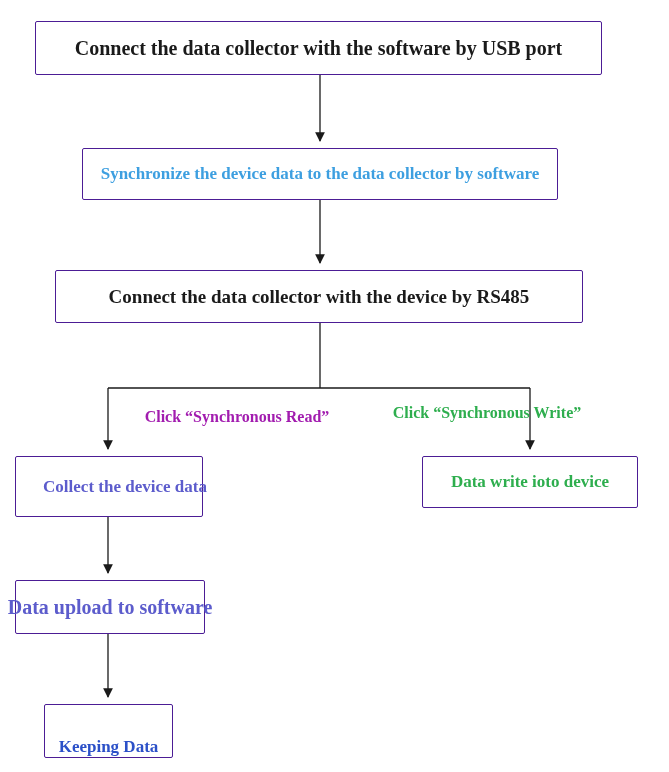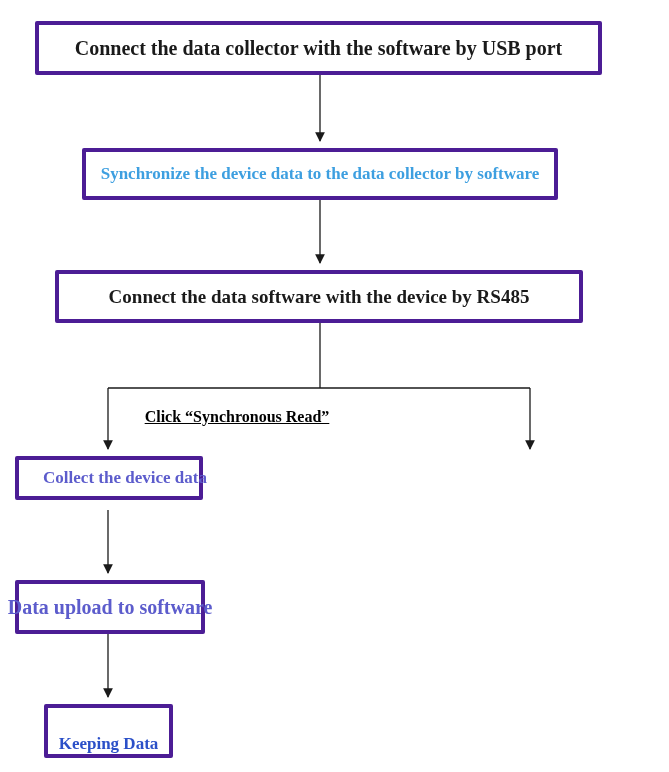--- a/index.html
+++ b/index.html
@@ -20,21 +20,21 @@
     left: 0;
     top: 0;
     width: 669px;
     height: 772px;
     pointer-events: none;
   }
   .node {
     position: absolute;
     box-sizing: border-box;
     background: #ffffff;
-    border: 4px solid #4c1d95;
+    border: 1px solid #4c1d95;
     border-radius: 2px;
     display: flex;
     align-items: center;
     justify-content: center;
     text-align: center;
     font-weight: bold;
     overflow: visible;
   }
   .node .label {
     white-space: nowrap;
@@ -45,21 +45,21 @@
     font-weight: bold;
     text-align: center;
     white-space: nowrap;
     line-height: 1.1;
   }
 
   
   .n-usb     { left: 35px;  top: 21px;  width: 567px; height: 54px; font-size: 20px; }
   .n-sync    { left: 82px;  top: 148px; width: 476px; height: 52px; font-size: 17px; }
   .n-rs485   { left: 55px;  top: 270px; width: 528px; height: 53px; font-size: 19px; }
-  .n-collect { left: 15px;  top: 456px; width: 188px; height: 44px; font-size: 17px; padding-left: 32px; }
+  .n-collect { left: 15px;  top: 456px; width: 188px; height: 61px; font-size: 17px; padding-left: 32px; }
   .n-write   { left: 422px; top: 456px; width: 216px; height: 52px; font-size: 17px; }
   .n-upload  { left: 15px;  top: 580px; width: 190px; height: 54px; font-size: 20px; }
   .n-keep    { left: 44px;  top: 704px; width: 129px; height: 54px; font-size: 17px; align-items: flex-end; }
 
   .el-read  { left: 112px; top: 408px; width: 250px; font-size: 16px; }
   .el-write { left: 363px; top: 404px; width: 248px; font-size: 16px; }
 </style>
 </head>
 <body>
 
@@ -85,30 +85,34 @@
 
   <div class="node n-usb">
     <span class="label" style="color: rgb(26, 26, 26);">Connect the data collector with the software by USB port</span>
   </div>
 
   <div class="node n-sync">
     <span class="label" style="color: rgb(61, 159, 224);">Synchronize the device data to the data collector by software</span>
   </div>
 
   <div class="node n-rs485">
-    <span class="label" style="color: rgb(26, 26, 26);">Connect the data software with the device by RS485</span>
+    <span class="label" style="color: rgb(26, 26, 26);">Connect the data collector with the device by RS485</span>
   </div>
 
-  <div class="edge-label el-read" style="color: #000000; text-decoration: underline;">Click “Synchronous Read”</div>
+  <div class="edge-label el-read" style="color: #a21caf;">Click “Synchronous Read”</div>
 
+  <div class="edge-label el-write" style="color: rgb(46, 174, 78);">Click “Synchronous Write”</div>
 
   <div class="node n-collect">
     <span class="label" style="color: rgb(92, 92, 204);">Collect the device data</span>
   </div>
 
+  <div class="node n-write">
+    <span class="label" style="color: rgb(46, 174, 78);">Data write ioto device</span>
+  </div>
 
   <div class="node n-upload">
     <span class="label" style="color: rgb(92, 92, 204);">Data upload to software</span>
   </div>
 
   <div class="node n-keep">
     <span class="label" style="color: rgb(43, 80, 200);">Keeping Data</span>
   </div>
 
 </div>

